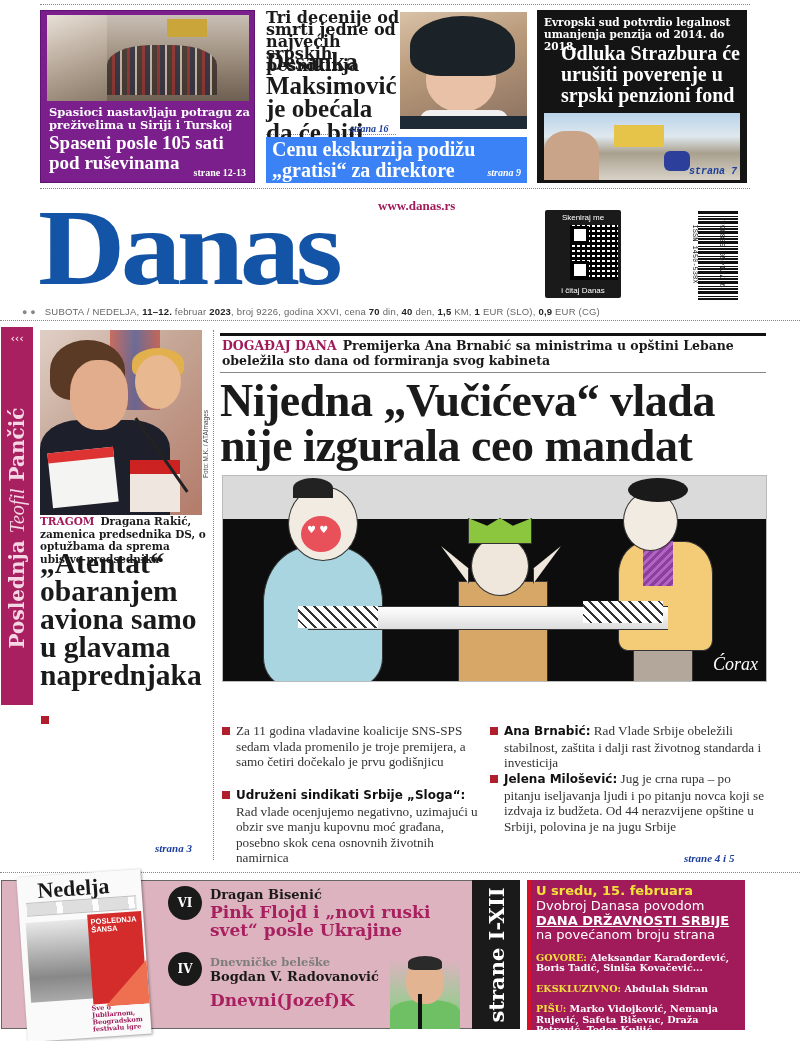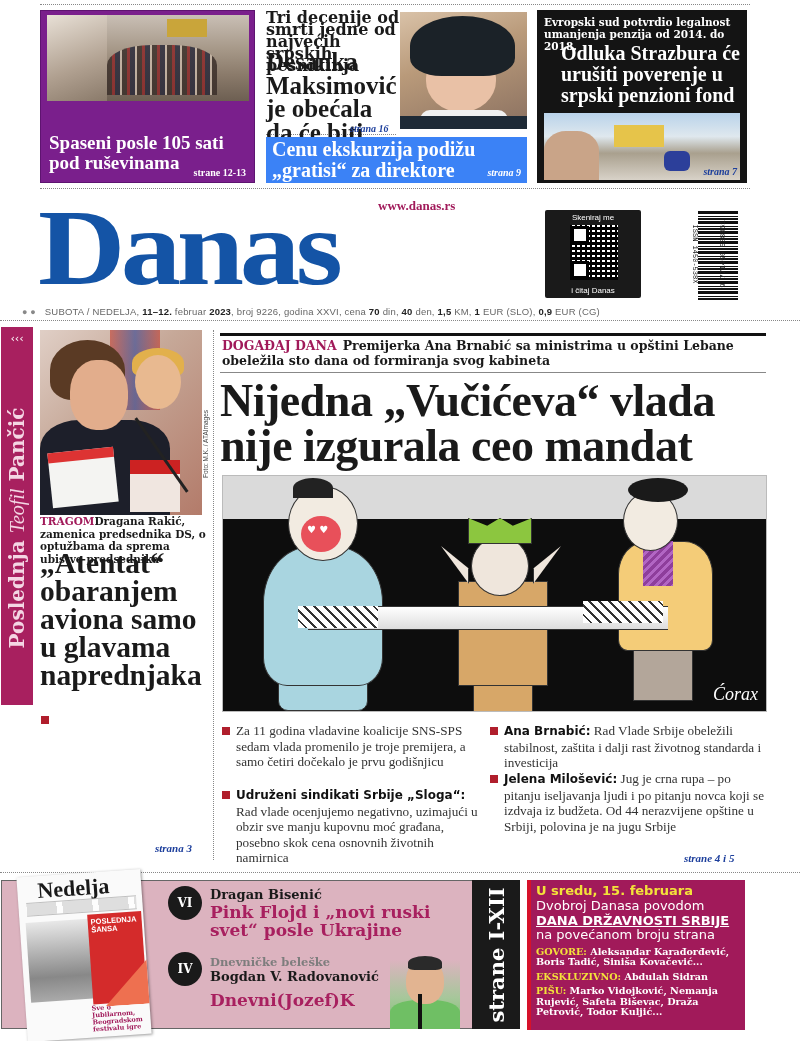--- a/index.html
+++ b/index.html
@@ -34,26 +34,26 @@
   .teaser2 .bar .txt { position:absolute; left:6px; top:2px; color:#fff; font-family:"Liberation Serif",serif; font-weight:bold; font-size:20px; line-height:21px; }
   .teaser2 .bar .page2 { position:absolute; right:6px; bottom:5px; color:#fff; font-style:italic; font-weight:bold; font-size:10px; font-family:"Liberation Serif",serif;text-align:center; }
 
   .teaser3 { left:537px; top:10px; width:210px; height:173px; background:#141414; }
   .teaser3 .kicker { position:absolute; left:7px; top:6px; width:200px; color:#fff; font-weight:bold; font-size:10.5px; line-height:12px; }
   .teaser3 .head { position:absolute; left:7px; top:33px; width:200px; color:#fff; font-family:"Liberation Serif",serif; font-weight:bold; font-size:20px; line-height:21px;margin-left:17px; }
   .teaser3 .photo { position:absolute; left:7px; top:103px; width:196px; height:67px; background: linear-gradient(180deg,#b9d3ea 0%,#dfe8ee 35%,#a9a08e 60%,#d8d2c8 100%); overflow:hidden; }
   .teaser3 .photo .man { position:absolute; left:0; top:18px; width:55px; height:49px; background:#c9a488; border-radius:40% 40% 0 0; }
   .teaser3 .photo .bldg { position:absolute; left:70px; top:12px; width:50px; height:22px; background:#e6c44a; }
   .teaser3 .photo .scooter { position:absolute; left:120px; top:38px; width:26px; height:20px; background:#2c3f9a; border-radius:6px; }
-  .teaser3 .page { position:absolute; right:10px; bottom:6px; color:#1d3f9c; font-style:italic; font-weight:bold; font-size:10px; font-family:Liberation Serif, serif; }
+  .teaser3 .page { position:absolute; right:10px; bottom:6px; color:#1d3f9c; font-style:italic; font-weight:bold; font-size:10px; font-family:Liberation Mono, monospace; }
 
   
   .logo { left:38px; top:200px; font-family:"Liberation Serif",serif; font-weight:bold; font-size:108px; line-height:96px; color:#1454a6; letter-spacing:-4px; transform: scaleX(1.12); transform-origin:left top; }
   .site-url { left:378px; top:198px; color:#a11a5a; font-family:"Liberation Serif",serif; font-weight:bold; font-size:13px; }
-  .qr-box { left:545px; top:210px; width:96px; height:88px; background:#1a1a1a; border-radius:2px; }
+  .qr-box { left:545px; top:210px; width:76px; height:88px; background:#1a1a1a; border-radius:2px; }
   .qr-box .t1 { position:absolute; top:3px; left:0; width:100%; text-align:center; color:#fff; font-family:"Liberation Sans",sans-serif; font-size:8px; }
   .qr-box .qr { position:absolute; left:25px; top:15px; width:48px; height:55px; background:#fff;
      background-image: repeating-linear-gradient(0deg,#000 0 3px,transparent 3px 5px), repeating-linear-gradient(90deg,#000 0 2px,transparent 2px 5px); background-blend-mode: multiply; }
   .qr-box .qr::before, .qr-box .qr::after { content:""; position:absolute; width:12px; height:12px; border:3px solid #000; background:#fff; }
   .qr-box .qr::before { left:1px; top:1px; }
   .qr-box .qr::after { left:1px; bottom:1px; }
   .qr-box .t2 { position:absolute; bottom:3px; left:0; width:100%; text-align:center; color:#fff; font-family:"Liberation Sans",sans-serif; font-size:8px; }
   .barcode { left:660px; top:210px; width:80px; height:90px; }
   .barcode .bars { position:absolute; left:38px; top:0; width:40px; height:90px;
      background: repeating-linear-gradient(0deg,#111 0 2px,#fff 2px 3px,#111 3px 4px,#fff 4px 6px,#111 6px 9px,#fff 9px 10px); }
@@ -74,34 +74,34 @@
   .left-photo .woman2 { position:absolute; left:95px; top:25px; width:46px; height:54px; background:#e8b990; border-radius:50%; }
   .left-photo .woman2hair { position:absolute; left:92px; top:18px; width:52px; height:30px; background:#e2b04c; border-radius:50% 50% 30% 30%; }
   .left-photo .hair { position:absolute; left:10px; top:10px; width:75px; height:60px; background:#5a3a24; border-radius:50% 50% 30% 30%; }
   .left-photo .face { position:absolute; left:30px; top:30px; width:58px; height:70px; background:#e2ad8c; border-radius:45%; }
   .left-photo .jacket { position:absolute; left:0; top:90px; width:130px; height:95px; background:#1d1f2a; border-radius:30% 30% 0 0; }
   .left-photo .paper1 { position:absolute; left:10px; top:120px; width:66px; height:55px; background:#f4f4f2; transform:rotate(-6deg); border-top:10px solid #d33; }
   .left-photo .paper2 { position:absolute; left:90px; top:130px; width:50px; height:52px; background:#f0e6e0; border-top:14px solid #c22; }
   .left-photo .mic { position:absolute; left:120px; top:80px; width:3px; height:90px; background:#222; transform:rotate(-35deg); }
   .photo-credit { left:202px; top:478px; font-family:"Liberation Sans",sans-serif; font-size:6.5px; color:#444; transform: rotate(-90deg); transform-origin:left top; white-space:nowrap; }
   .left-kicker { left:40px; top:515px; width:170px; font-weight:bold; font-size:10.5px; line-height:12.5px; }
-  .left-kicker .tag { color:#a11a5a; }
+  .left-kicker .tag { color:#a11a5a; margin-right:6px; }
   .left-head { left:40px; top:549px; width:172px; font-family:"Liberation Serif",serif; font-weight:bold; font-size:29.5px; line-height:28px; }
   .left-bullet { left:40px; top:712px; width:170px; font-family:"Liberation Serif",serif; font-size:13.5px; line-height:16px; color:#333; padding-left:14px; }
   .left-bullet .sq { position:absolute; left:1px; top:4px; width:8px; height:8px; background:#b01e2c; }
   .left-page { left:155px; top:842px; color:#1d3f9c; font-style:italic; font-weight:bold; font-size:11px; font-family:"Liberation Serif",serif; }
 
   
   .main-rule { left:220px; top:333px; width:546px; height:3px; background:#111; }
   .main-kicker { left:222px; top:338px; width:545px; font-weight:bold; font-size:12.5px; line-height:15px; }
   .main-kicker .tag { color:#a11a5a; margin-right:6px; }
   .main-thin { left:220px; top:372px; width:546px; height:1px; background:#888; }
   .main-head { left:220px; top:378px; width:560px; font-family:"Liberation Serif",serif; font-weight:bold; font-size:46px; line-height:45px; letter-spacing:-0.5px; }
 
-  .cartoon { left:222px; top:475px; width:545px; height:237px; background:#0d0d0d; border:1px solid #bbb; overflow:hidden; }
+  .cartoon { left:222px; top:475px; width:545px; height:207px; background:#0d0d0d; border:1px solid #bbb; overflow:hidden; }
   .cartoon .wall { position:absolute; left:0; top:0; width:100%; height:43px; background:#dadada; }
   .cartoon .c1body { position:absolute; left:40px; top:70px; width:120px; height:140px; background:#a9d5e0; border:1px solid #333; border-radius:40% 40% 20% 20%; }
   .cartoon .c1head { position:absolute; left:65px; top:10px; width:70px; height:75px; background:#f2ebe1; border:1px solid #333; border-radius:50%; }
   .cartoon .c1hair { position:absolute; left:70px; top:2px; width:40px; height:20px; background:#222; border-radius:50% 50% 0 0; }
   .cartoon .c1lips { position:absolute; left:78px; top:40px; width:40px; height:36px; background:#e8505a; border-radius:50%; }
   .cartoon .c1lips::after { content:"♥ ♥"; position:absolute; left:6px; top:8px; color:#fff; font-size:10px; }
   .cartoon .c1legs { position:absolute; left:55px; top:190px; width:90px; height:45px; background:#a9d5e0; border:1px solid #333; border-radius:0 0 10px 10px; }
   .cartoon .c2body { position:absolute; left:235px; top:105px; width:90px; height:105px; background:#d7a768; border:1px solid #333; }
   .cartoon .c2head { position:absolute; left:248px; top:60px; width:58px; height:60px; background:#efe6dc; border:1px solid #333; border-radius:50%; }
   .cartoon .c2hat { position:absolute; left:245px; top:42px; width:64px; height:26px; background:#8cc63f; border:1px solid #333; clip-path: polygon(0 0,30% 30%,50% 0,70% 30%,100% 0,100% 100%,0 100%); }
@@ -152,38 +152,39 @@
   .p-photo .hair { position:absolute; left:18px; top:4px; width:34px; height:14px; background:#2a2a2a; border-radius:50% 50% 20% 20%; }
   .p-photo .shirt { position:absolute; left:0; top:48px; width:70px; height:30px; background:#6fbf64; border-radius:40% 40% 0 0; }
   .p-photo .mic { position:absolute; left:28px; top:42px; width:4px; height:36px; background:#111; }
   .p-strane { left:472px; top:880px; width:48px; height:149px; background:#1a1a1a; }
   .p-strane span { position:absolute; left:50%; top:50%; transform: translate(-50%,-50%) rotate(-90deg); white-space:nowrap; color:#fff; font-family:"DejaVu Serif",serif; font-weight:bold; font-size:21px; }
 
   .sreda { left:527px; top:880px; width:218px; height:150px; background:#a11a5a; border-left:4px solid #d6122a; padding:3px 0 0 5px; }
   .sreda .s1 { color:#f3e23a; font-family:"DejaVu Sans",sans-serif; font-weight:bold; font-size:13px; }
   .sreda .s2 { color:#fff; font-family:"DejaVu Sans",sans-serif; font-size:13px; line-height:14.5px; margin-top:1px; }
   .sreda .s2 b { display:block; font-weight:bold;text-decoration:underline; }
-  .sreda .s3 { color:#fff; font-family:"DejaVu Serif",serif; font-weight:bold; font-size:9.6px; line-height:10.5px; margin-top:4px; }
+  .sreda .s3 { color:#fff; font-family:"DejaVu Serif",serif; font-weight:bold; font-size:9.6px; line-height:10.5px; margin-top:10px; }
   .sreda .s3 .y { color:#f3e23a; }
 </style>
 </head>
 <body>
 
 <div class="abs dots-h" style="left:40px;top:4px;width:710px;"></div>
 <div class="abs dots-h" style="left:40px;top:188px;width:710px;"></div>
 <div class="abs dots-h" style="left:266px;top:134px;width:130px;"></div>
 <div class="abs dots-v" style="left:213px;top:330px;height:530px;"></div>
 <div class="abs dots-h" style="left:0;top:320px;width:800px;"></div>
 
 <a class="abs teaser1">
   <div class="photo">
     <div class="rubble"></div>
       <div class="crane"></div>
       <div class="crowd"></div>
   </div>
+  <div class="kicker">Spasioci nastavljaju potragu za preživelima u Siriji i Turskoj</div>
   <div class="head">Spaseni posle 105 sati pod ruševinama</div>
   <div class="page">strane 12-13</div>
 </a>
 
 <div class="teaser2">
   <div class="abs kicker">Tri decenije od smrti jedne od najvećih srpskih pesnikinja</div>
   <div class="abs head">Desanka Maksimović je obećala da će biti večna</div>
   <div class="abs photo">
     <div class="face"></div>
       <div class="hat"></div>

